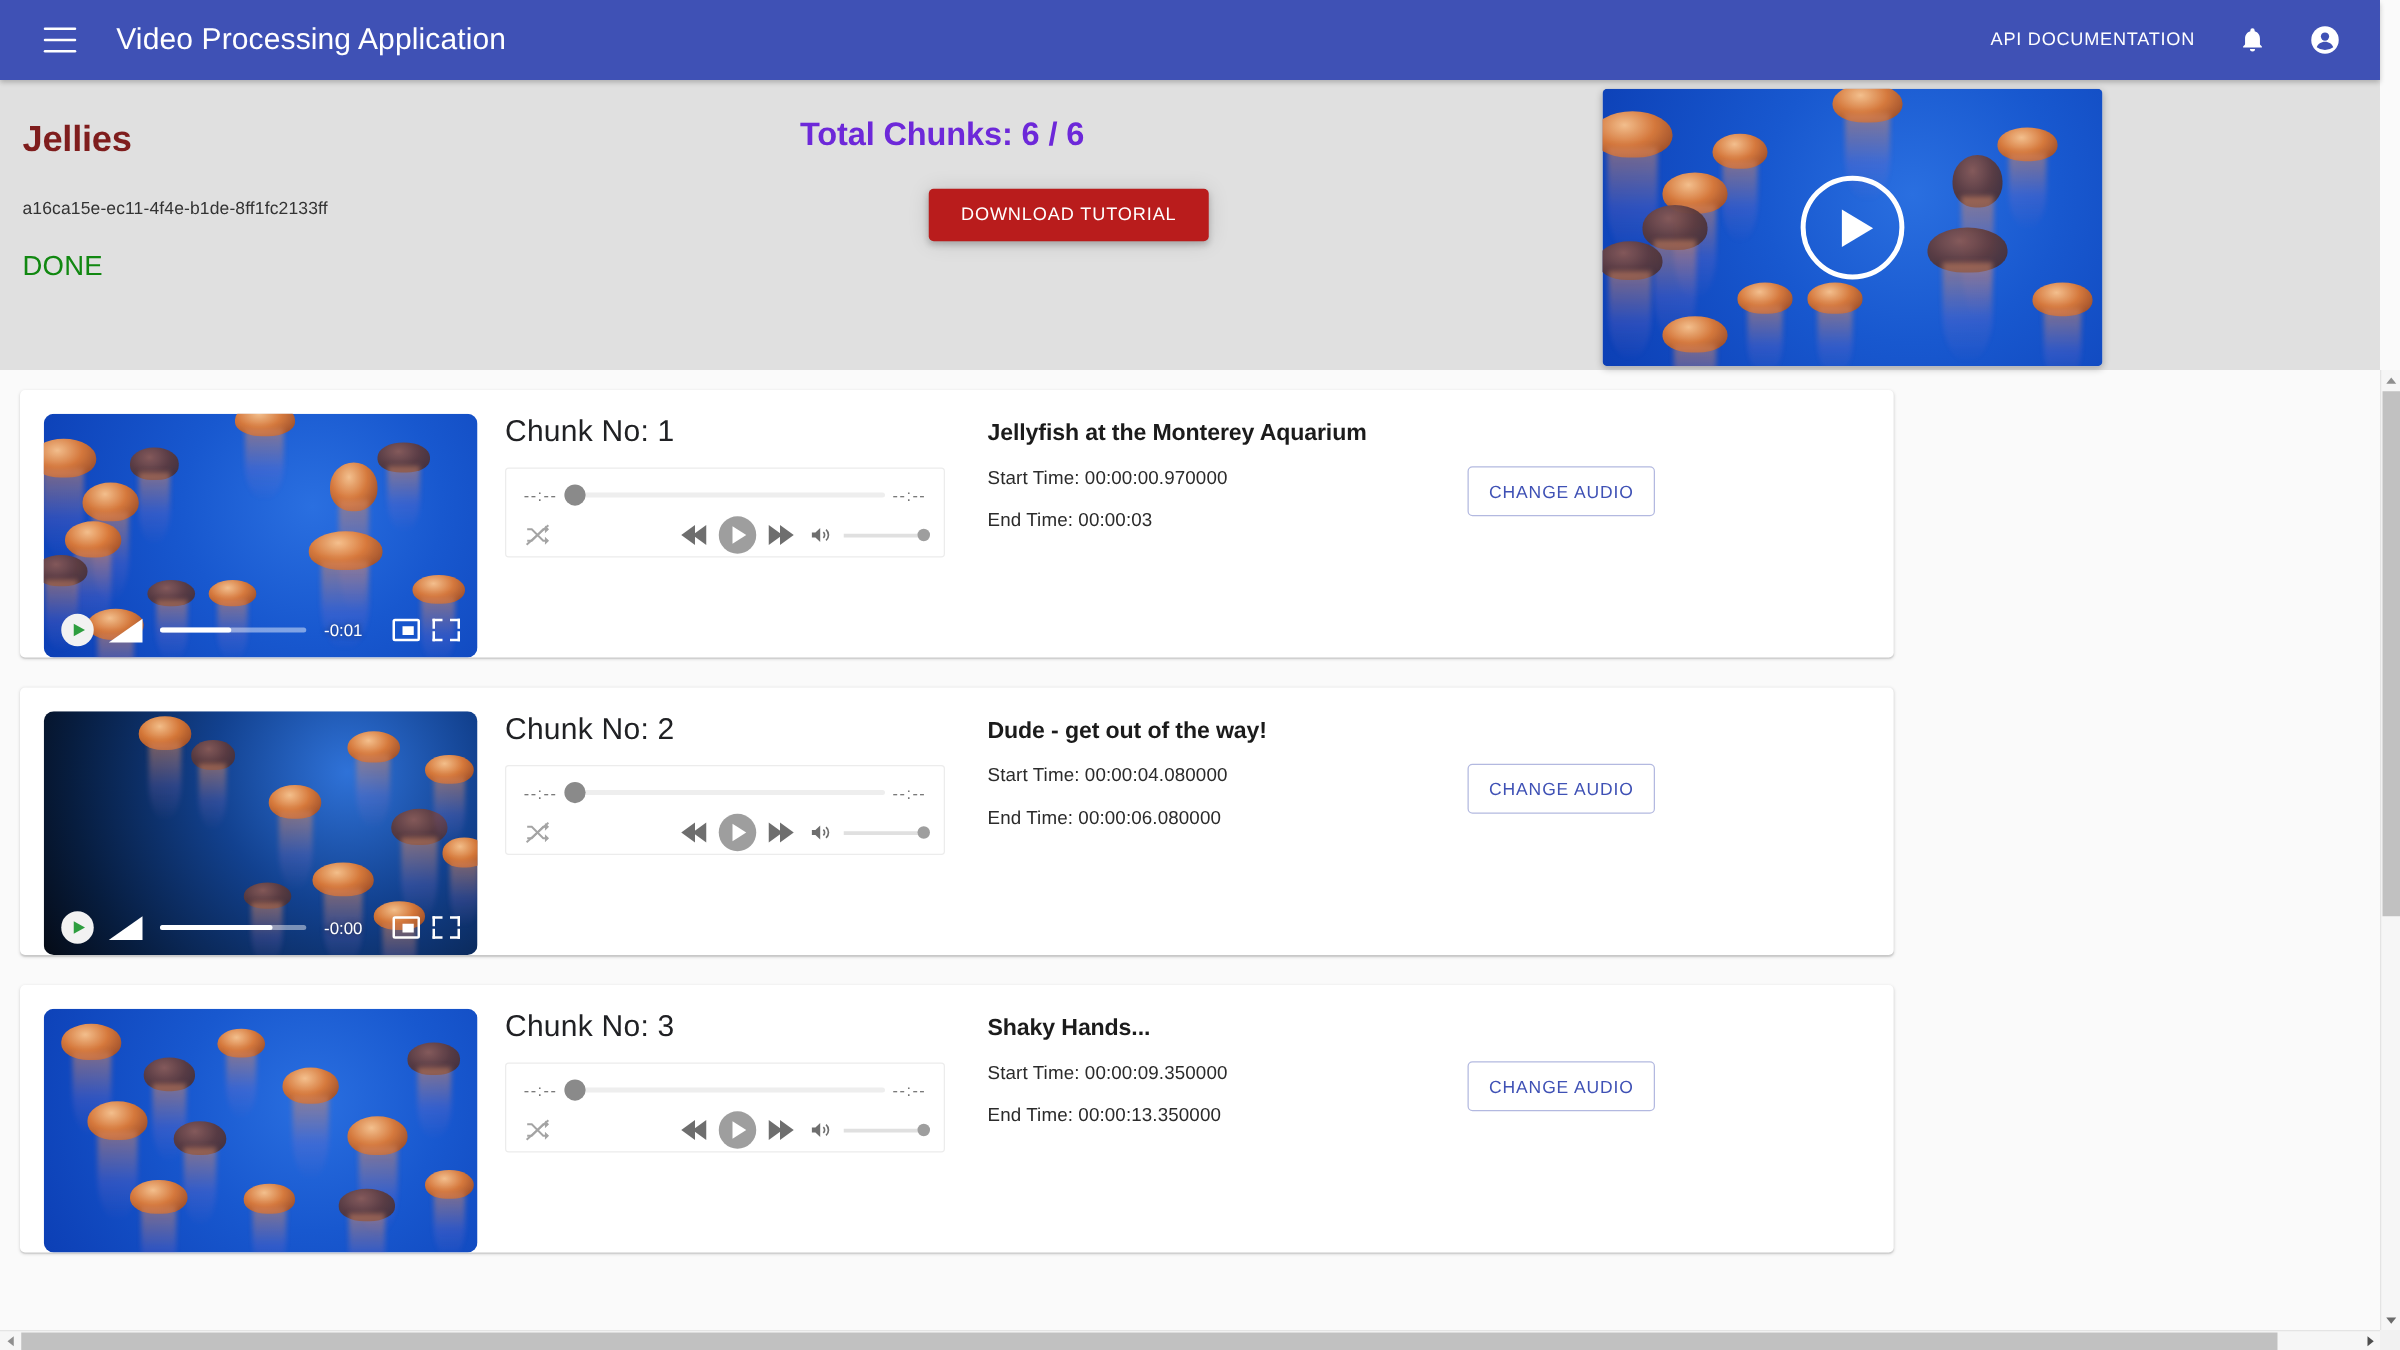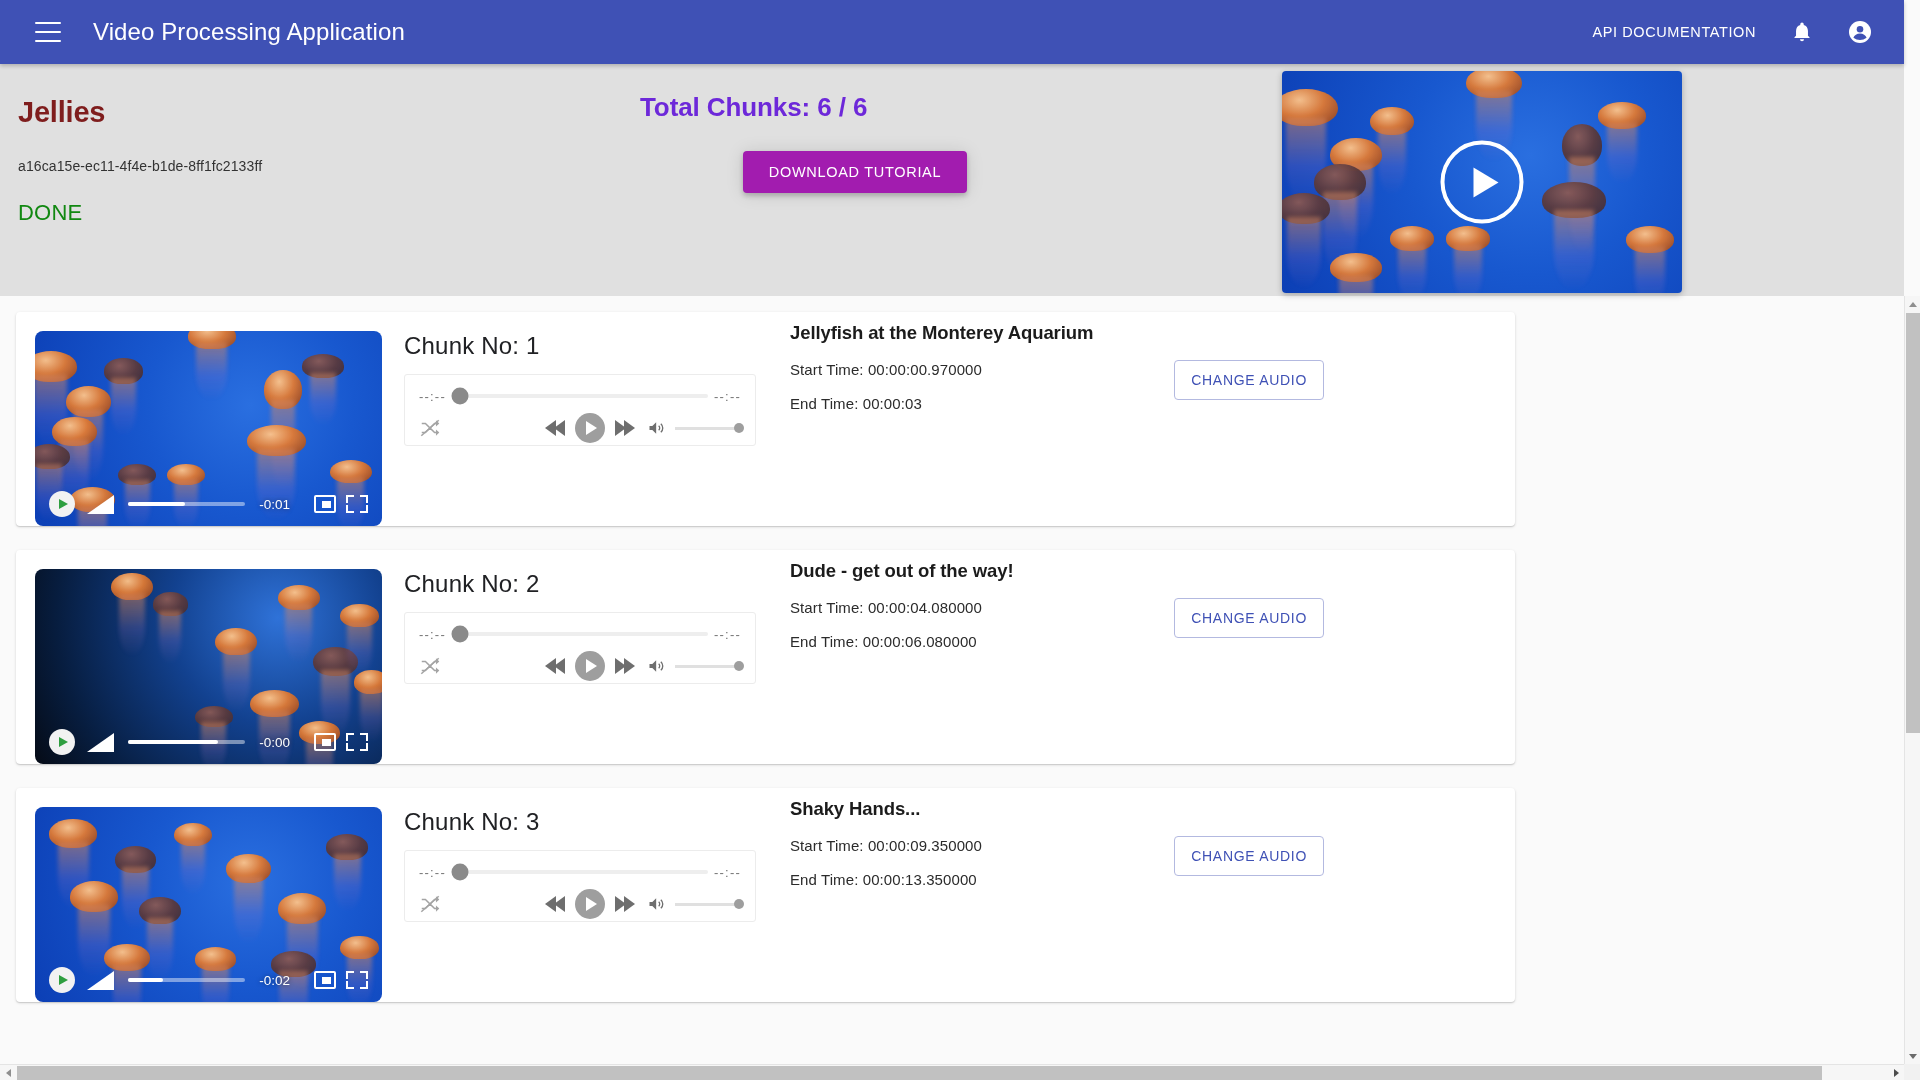--- a/index.html
+++ b/index.html
@@ -43,21 +43,21 @@
   }
   .summary-left { position: absolute; left: 18px; top: 32px; width: 480px; }
   .project-name { font-size: 29px; font-weight: 700; color: #7f1d1d; letter-spacing: -.2px; }
   .project-id { font-size: 14px; color: #333333; margin-top: 29px; letter-spacing: .1px; }
   .project-status { font-size: 22px; color: #118811; margin-top: 26px; font-weight: 400; letter-spacing: .2px; }
 
   .summary-center { position: absolute; left: 640px; top: 28px; width: 430px; }
   .chunks-total { font-size: 26px; font-weight: 700; color: #6d28d9; text-align: left; letter-spacing: -.1px; }
   .btn-primary {
     display: block; margin: 28px auto 0;
-    background: #a21caf; color: #fff; border: none;
+    background: #b91c1c; color: #fff; border: none;
     font-family: inherit; font-size: 14.5px; font-weight: 500; letter-spacing: .7px;
     padding: 13px 26px; border-radius: 4px; cursor: pointer;
     box-shadow: 0 3px 5px rgba(0,0,0,.2), 0 1px 18px rgba(0,0,0,.12);
   }
 
   .summary-video {
     position: absolute; left: 1282px; top: 7px;
     width: 400px; height: 222px;
     border-radius: 4px; overflow: hidden;
     box-shadow: 0 2px 6px rgba(0,0,0,.25);
@@ -156,21 +156,21 @@
   .ap-play { width: 30px; height: 30px; border-radius: 50%; background: #9e9e9e; margin: 0 10px;
     display: flex; align-items: center; justify-content: center; cursor: pointer; flex: 0 0 auto; }
   .ap-play i { width: 0; height: 0; margin-left: 3px;
     border-left: 11px solid #fff; border-top: 7px solid transparent; border-bottom: 7px solid transparent; }
   .ap-volicon { width: 20px; height: 20px; margin-left: 12px; flex: 0 0 auto; }
   .ap-volslider { width: 66px; height: 3px; background: #e0e0e0; margin-left: 8px; position: relative; flex: 0 0 auto; }
   .ap-volslider span { position: absolute; right: -3px; top: 50%; transform: translateY(-50%);
     width: 10px; height: 10px; border-radius: 50%; background: #9e9e9e; }
 
   
-  .chunk-info { margin: 10px 0 0 34px; flex: 1 1 auto; position: relative; padding-right: 24px; }
+  .chunk-info { margin: 23px 0 0 34px; flex: 1 1 auto; position: relative; padding-right: 24px; }
   .chunk-title { font-size: 18.5px; font-weight: 700; color: #1b1b1b; letter-spacing: -.1px; }
   .chunk-meta { font-size: 15px; color: #2b2b2b; margin-top: 17px; letter-spacing: .1px; }
   .btn-outline {
     position: absolute; right: 191px; top: 38px;
     background: #fff; color: #3f51b5; border: 1px solid #b3b9e0;
     font-family: inherit; font-size: 14px; font-weight: 500; letter-spacing: .7px;
     padding: 11px 16px; border-radius: 4px; cursor: pointer; white-space: nowrap;
   }
 
   
@@ -429,37 +429,20 @@
           <div class="jelly " style="left:10%;top:38%;width:14%;height:16%"></div>
           <div class="jelly dark" style="left:30%;top:46%;width:12%;height:14%"></div>
           <div class="jelly " style="left:55%;top:24%;width:13%;height:15%"></div>
           <div class="jelly " style="left:70%;top:44%;width:14%;height:16%"></div>
           <div class="jelly dark" style="left:84%;top:14%;width:12%;height:13%"></div>
           <div class="jelly " style="left:20%;top:70%;width:13%;height:14%"></div>
           <div class="jelly " style="left:46%;top:72%;width:12%;height:12%"></div>
           <div class="jelly dark" style="left:68%;top:74%;width:13%;height:13%"></div>
           <div class="jelly " style="left:88%;top:66%;width:11%;height:12%"></div>
         </div>
-      <div class="vp-controls">
-        <div class="vp-play">
-            <i></i>
-          </div>
-        <div class="vp-vol"></div>
-        <div class="vp-track">
-            <span style="width:30%"></span>
-          </div>
-        <div class="vp-time">-0:02</div>
-        <div class="vp-icon vp-pip"></div>
-        <div class="vp-icon vp-fs">
-            <span></span>
-            <span></span>
-            <span></span>
-            <span></span>
-          </div>
-      </div>
     </div>
 
     <div class="chunk-mid">
       <div class="chunk-no">Chunk No: 3</div>
       <div class="audio-player">
         <div class="ap-seek-row">
           <div class="ap-time">--:--</div>
           <div class="ap-seek">
             <div class="ap-thumb"></div>
           </div>

